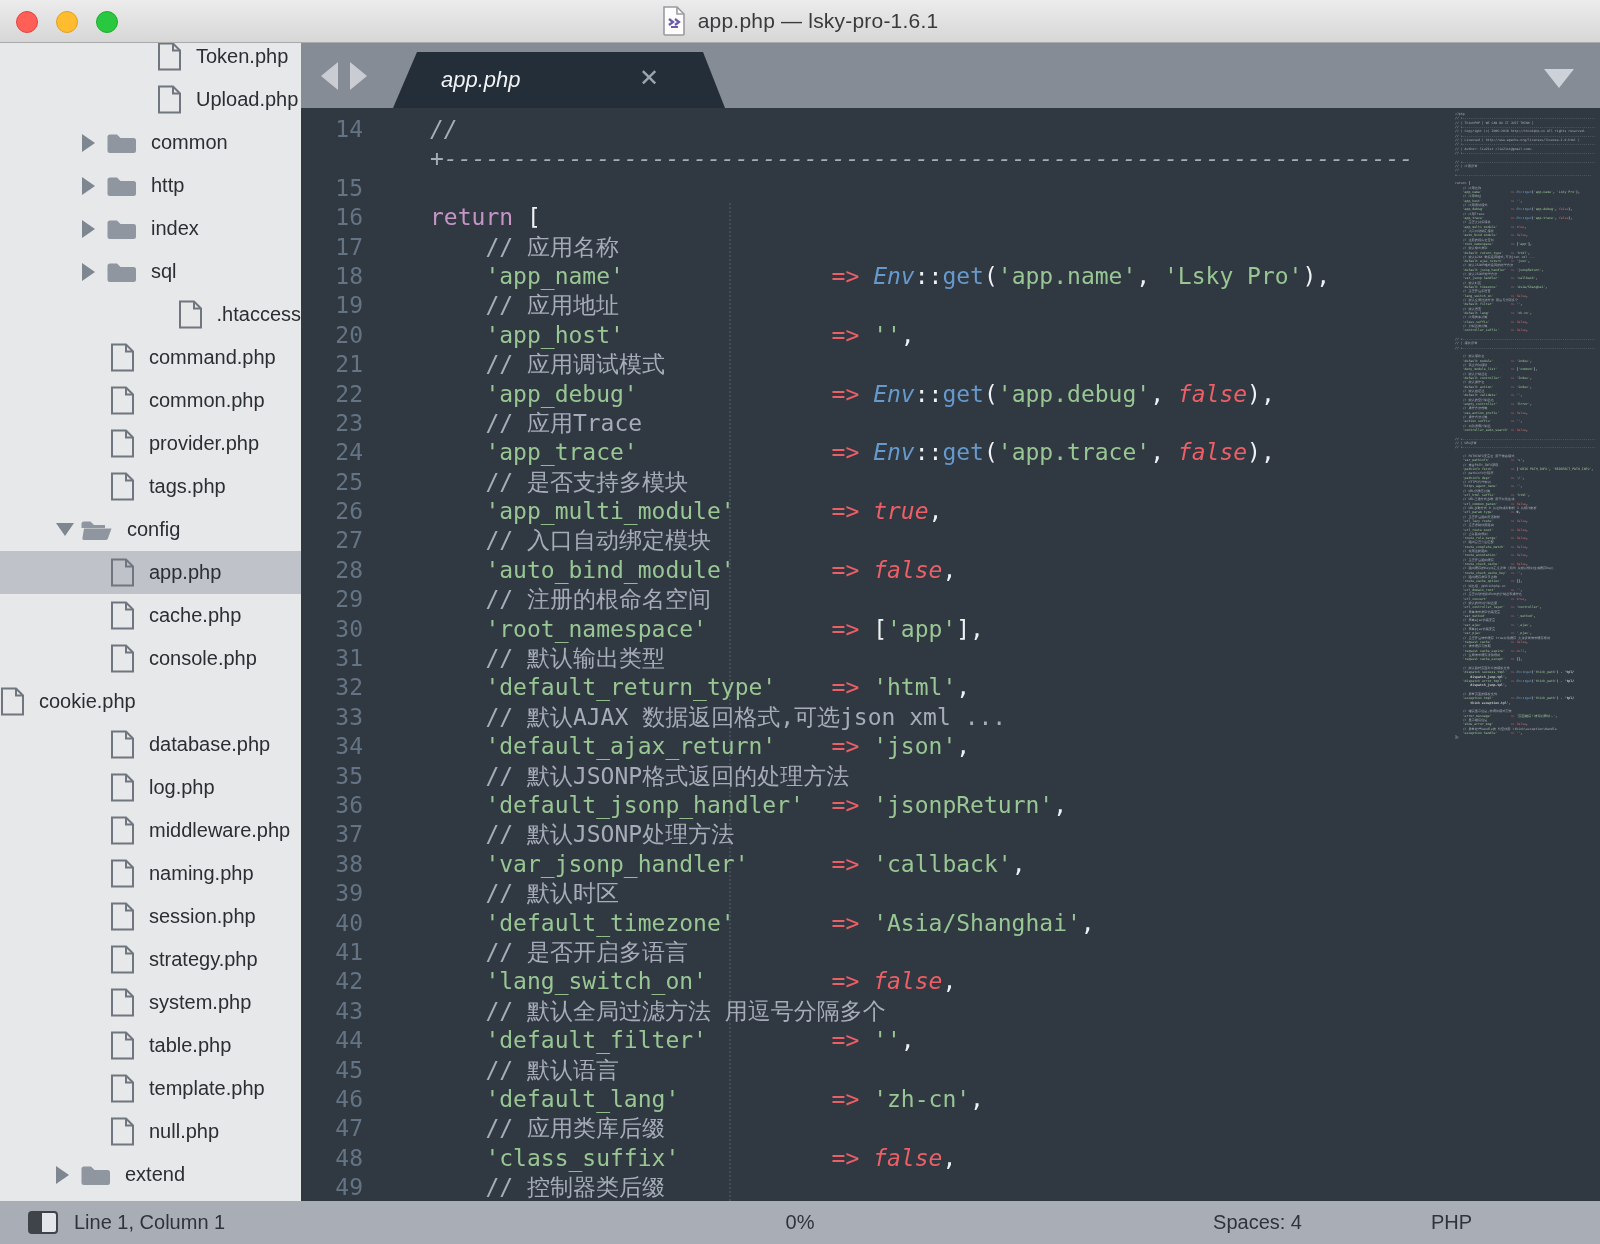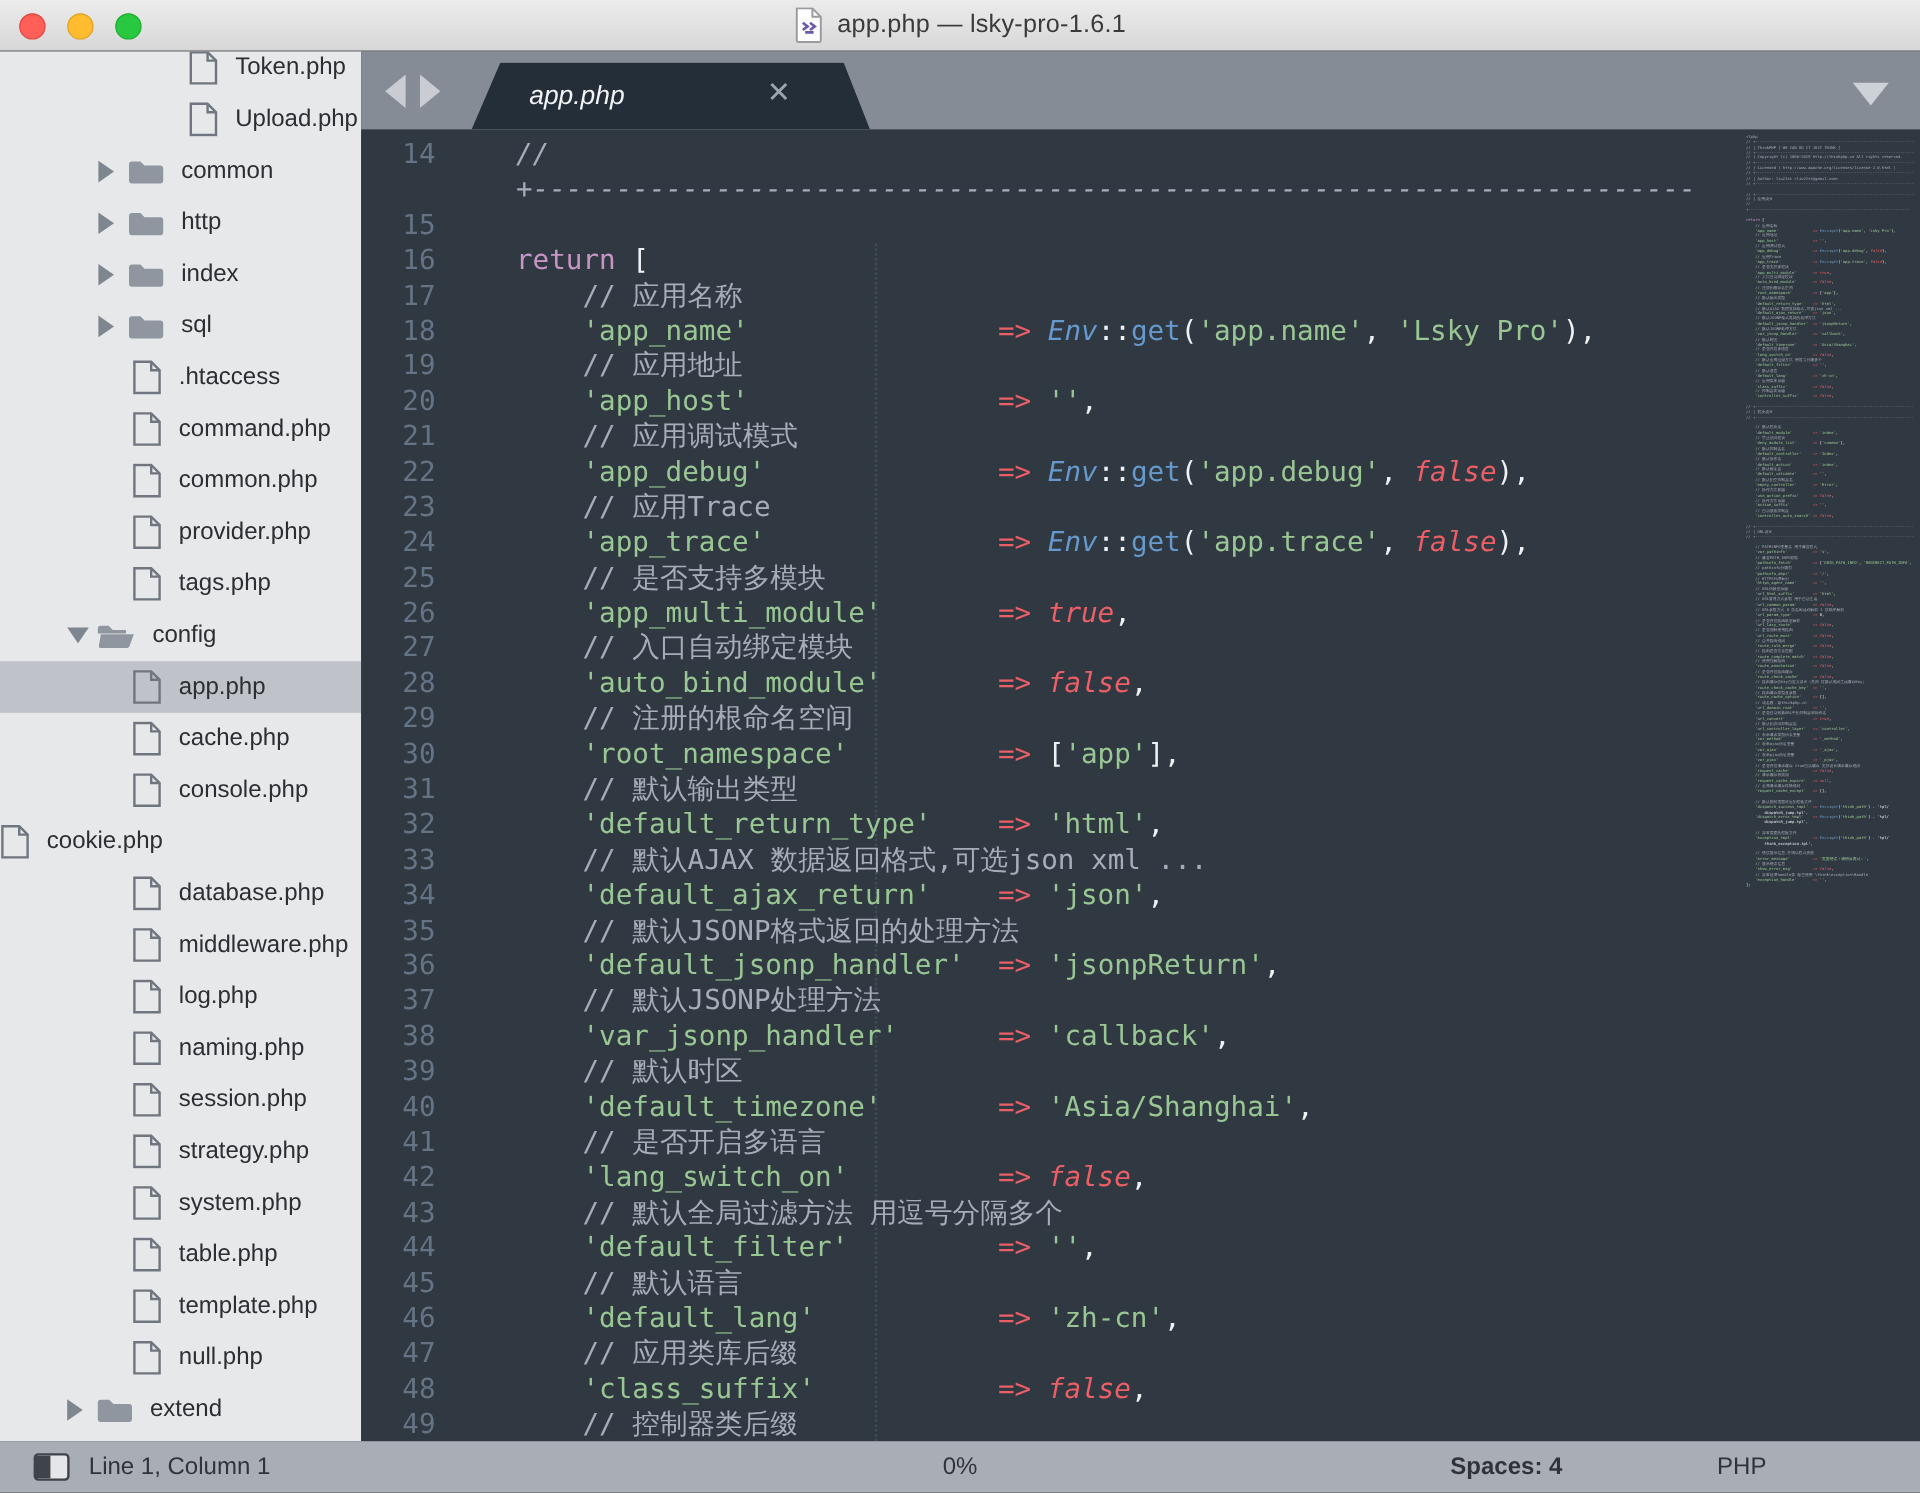--- a/index.html
+++ b/index.html
@@ -69,21 +69,21 @@
     font-family:"DejaVu Sans Mono", monospace; font-size:3.2px; }
   .mm-line { height:4.34px; line-height:4.34px; white-space:pre; overflow:hidden; }
 
   
   .statusbar { position:absolute; left:0; bottom:0; width:1600px; height:43px; background:#A9AEB6;
     font-size:20px; color:#30343A; }
   .sb-left { position:absolute; left:28px; top:0; height:43px; display:flex; align-items:center; gap:16px; }
   .panel-icon { width:30px; height:23px; border:2.5px solid #3F444B; border-radius:4px; position:relative; background:#E4E6E9; }
   .panel-icon::before { content:""; position:absolute; left:0; top:0; bottom:0; width:12px; background:#3F444B; }
   .sb-center { position:absolute; left:50%; transform:translateX(-50%); top:0; height:43px; display:flex; align-items:center; }
-  .sb-spaces { position:absolute; right:298px; top:0; height:43px; display:flex; align-items:center;font-weight:bold; }
+  .sb-spaces { position:absolute; right:298px; top:0; height:43px; display:flex; align-items:center; }
   .sb-syntax { position:absolute; right:128px; top:0; height:43px; display:flex; align-items:center; }
 </style>
 </head>
 <body>
 
 <div class="window">
 
   <div class="titlebar">
     <div class="traffic">
       <div class="tl red"></div>
@@ -161,21 +161,21 @@
             <div class="twisty">
               <div class="tw-right"></div>
             </div>
             <span class="tree-icon">
               <svg width="31" height="25" viewBox="0 0 31 25">
                 <path d="M1.5 7 Q1.5 4.5 4 4.5 H11 L14.5 8 H27.5 Q30 8 30 10.5 V20.5 Q30 23 27.5 23 H4 Q1.5 23 1.5 20.5 Z" fill="#8F96A0"></path>
               </svg>
             </span>
             <span class="tree-label">sql</span>
           </div>
-          <div class="tree-row" style="padding-left: 110px;">
+          <div class="tree-row" style="padding-left: 75px; justify-content: flex-end;">
             <span class="tree-icon">
               <svg width="25" height="29" viewBox="0 0 25 29">
                 <path d="M2 1.5 H16 L23 8.5 V27.5 H2 Z" fill="none" stroke="#70767F" stroke-width="2"></path>
                 <path d="M16 1.5 V8.5 H23" fill="none" stroke="#70767F" stroke-width="2"></path>
               </svg>
             </span>
             <span class="tree-label">.htaccess</span>
           </div>
           <div class="tree-row" style="padding-left: 110px;">
             <span class="tree-icon">
@@ -270,30 +270,30 @@
             </span>
             <span class="tree-label">database.php</span>
           </div>
           <div class="tree-row" style="padding-left: 110px;">
             <span class="tree-icon">
               <svg width="25" height="29" viewBox="0 0 25 29">
                 <path d="M2 1.5 H16 L23 8.5 V27.5 H2 Z" fill="none" stroke="#70767F" stroke-width="2"></path>
                 <path d="M16 1.5 V8.5 H23" fill="none" stroke="#70767F" stroke-width="2"></path>
               </svg>
             </span>
+            <span class="tree-label">log.php</span>
+          </div>
+          <div class="tree-row" style="padding-left: 110px;">
+            <span class="tree-icon">
+              <svg width="25" height="29" viewBox="0 0 25 29">
+                <path d="M2 1.5 H16 L23 8.5 V27.5 H2 Z" fill="none" stroke="#70767F" stroke-width="2"></path>
+                <path d="M16 1.5 V8.5 H23" fill="none" stroke="#70767F" stroke-width="2"></path>
+              </svg>
+            </span>
             <span class="tree-label">middleware.php</span>
-          </div>
-          <div class="tree-row" style="padding-left: 110px;">
-            <span class="tree-icon">
-              <svg width="25" height="29" viewBox="0 0 25 29">
-                <path d="M2 1.5 H16 L23 8.5 V27.5 H2 Z" fill="none" stroke="#70767F" stroke-width="2"></path>
-                <path d="M16 1.5 V8.5 H23" fill="none" stroke="#70767F" stroke-width="2"></path>
-              </svg>
-            </span>
-            <span class="tree-label">log.php</span>
           </div>
           <div class="tree-row" style="padding-left: 110px;">
             <span class="tree-icon">
               <svg width="25" height="29" viewBox="0 0 25 29">
                 <path d="M2 1.5 H16 L23 8.5 V27.5 H2 Z" fill="none" stroke="#70767F" stroke-width="2"></path>
                 <path d="M16 1.5 V8.5 H23" fill="none" stroke="#70767F" stroke-width="2"></path>
               </svg>
             </span>
             <span class="tree-label">naming.php</span>
           </div>

